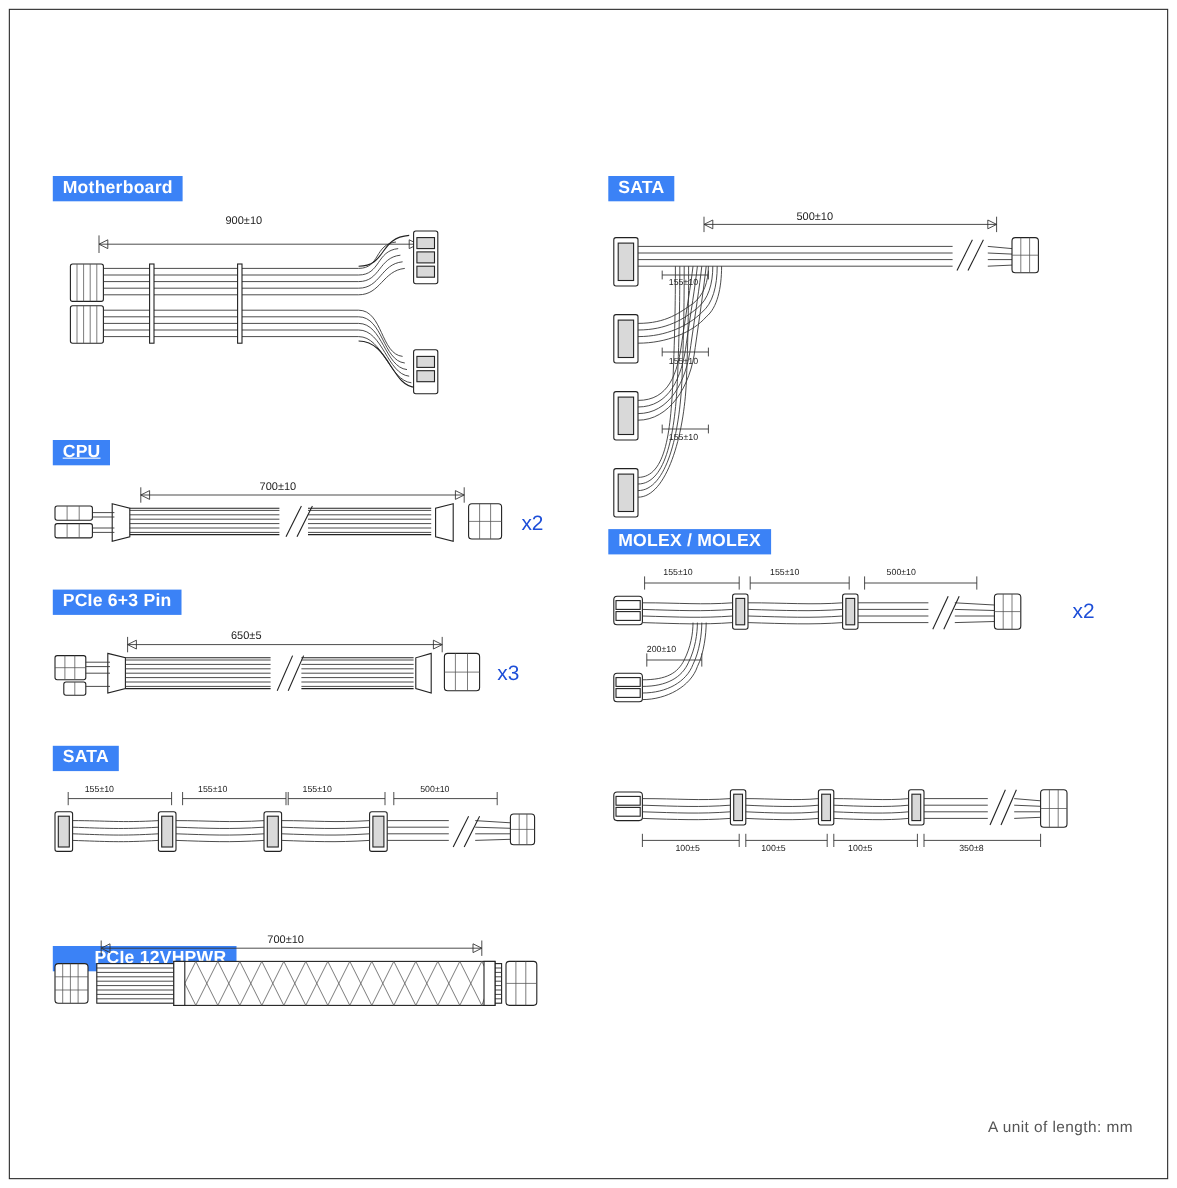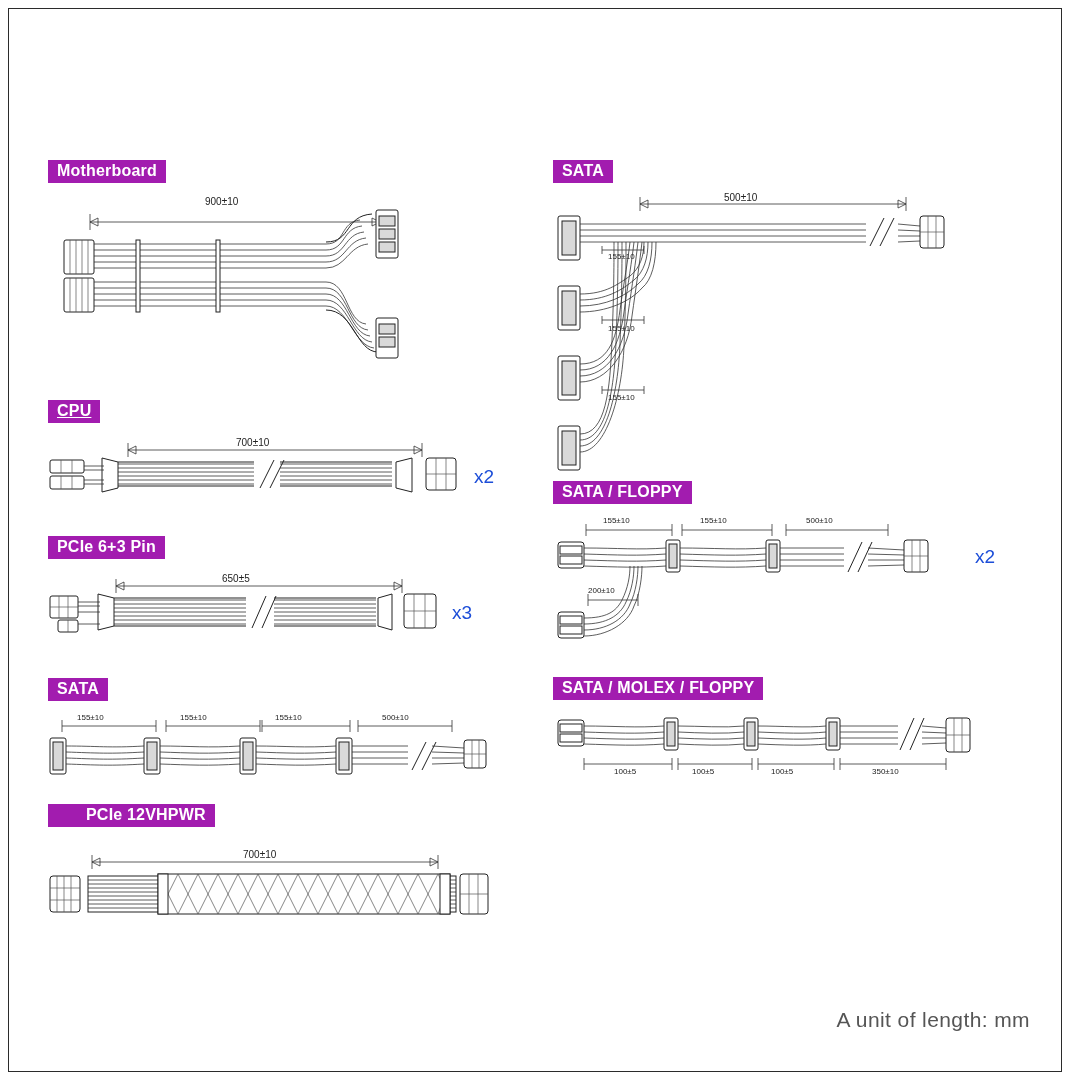--- a/index.html
+++ b/index.html
@@ -6,31 +6,31 @@
   body{
     width:1070px;height:1080px;background:#ffffff;
     font-family:"Liberation Sans", sans-serif;
     color:#1b1b1b;overflow:hidden;position:relative;
   }
   .sheet{position:absolute;inset:0;}
   .frame{position:absolute;left:8px;top:8px;width:1054px;height:1064px;border:1px solid #2b2b2b;box-sizing:border-box;}
 
   
   .seclabel{
-    position:absolute;background:#a21caf;color:#fff;
+    position:absolute;background:#3b82f6;color:#fff;
     font-size:16px;font-weight:bold;letter-spacing:.2px;
     padding:3px 9px 4px 9px;white-space:nowrap;line-height:1;
   }
 
   
   .abs{position:absolute;}
   .dimtext{position:absolute;font-size:10px;color:#222;white-space:nowrap;}
   .dimtext.sm{font-size:8px;}
   .qty{position:absolute;font-size:19px;color:#1d4ed8;font-weight:400;}
-  .unitnote{position:absolute;right:40px;bottom:48px;font-size:21px;color:#555;letter-spacing:.4px;}
+  .unitnote{position:absolute;right:40px;bottom:48px;font-size:14px;color:#555;letter-spacing:.4px;}
 
   svg{display:block;overflow:visible;}
   .ln{stroke:#222;stroke-width:1;fill:none;}
   .thin{stroke:#555;stroke-width:.7;fill:none;}
   .wire{stroke:#333;stroke-width:.8;fill:none;}
   .fillw{fill:#ffffff;stroke:#222;stroke-width:1;}
   .filld{fill:#d9d9d9;stroke:#222;stroke-width:1;}
   .dimline{stroke:#333;stroke-width:.8;fill:none;}
 </style>
 </head>
@@ -159,21 +159,21 @@
       <rect class="fillw" x="386" y="22" width="30" height="32" rx="3"></rect>
       <g class="thin">
           <path d="M386 38 L416 38"></path>
           <path d="M396 22 L396 54"></path>
           <path d="M406 22 L406 54"></path>
         </g>
     </svg>
   </div>
 
   <div class="seclabel" style="left:48px;top:536px;">PCIe 6+3 Pin</div>
-  <div class="dimtext" style="left:222px;top:573px;">650±5</div>
+  <div class="dimtext" style="left:210px;top:573px;">650±5</div>
   <div class="qty" style="left:452px;top:602px;">x3</div>
 
   <div class="abs" style="left:40px;top:572px;">
     <svg width="420" height="72" viewBox="0 0 420 72">
       <path class="dimline" d="M76 14 L362 14"></path>
       <path class="dimline" d="M76 7 L76 21"></path>
       <path class="dimline" d="M362 7 L362 21"></path>
       <path class="dimline" d="M76 14 L84 10 L84 18 Z" fill="#333"></path>
       <path class="dimline" d="M362 14 L354 10 L354 18 Z" fill="#333"></path>
 
@@ -291,21 +291,21 @@
 
       <rect class="fillw" x="424" y="28" width="22" height="28" rx="3"></rect>
       <g class="thin">
           <path d="M424 42 L446 42"></path>
           <path d="M432 28 L432 56"></path>
           <path d="M439 28 L439 56"></path>
         </g>
     </svg>
   </div>
 
-  <div class="seclabel" style="left:48px;top:804px;padding-left:38px;">PCIe 12VHPWR</div>
+  <div class="seclabel" style="left:48px;top:860px;padding-left:38px;">PCIe 12VHPWR</div>
   <div class="dimtext" style="left:243px;top:849px;">700±10</div>
 
   <div class="abs" style="left:40px;top:848px;">
     <svg width="470" height="84" viewBox="0 0 470 84">
       <path class="dimline" d="M52 14 L398 14"></path>
       <path class="dimline" d="M52 7 L52 21"></path>
       <path class="dimline" d="M398 7 L398 21"></path>
       <path class="dimline" d="M52 14 L60 10 L60 18 Z" fill="#333"></path>
       <path class="dimline" d="M398 14 L390 10 L390 18 Z" fill="#333"></path>
 
@@ -447,21 +447,21 @@
       </g>
       <rect class="fillw" x="372" y="26" width="24" height="32" rx="3"></rect>
       <g class="thin">
           <path d="M372 42 L396 42"></path>
           <path d="M380 26 L380 58"></path>
           <path d="M388 26 L388 58"></path>
         </g>
     </svg>
   </div>
 
-  <div class="seclabel" style="left:553px;top:481px;">SATA / FLOPPY</div>
+  <div class="seclabel" style="left:553px;top:481px;">MOLEX / MOLEX</div>
   <div class="dimtext sm" style="left:603px;top:516px;">155±10</div>
   <div class="dimtext sm" style="left:700px;top:516px;">155±10</div>
   <div class="dimtext sm" style="left:806px;top:516px;">500±10</div>
   <div class="dimtext sm" style="left:588px;top:586px;">200±10</div>
   <div class="qty" style="left:975px;top:546px;">x2</div>
 
   <div class="abs" style="left:548px;top:516px;">
     <svg width="420" height="140" viewBox="0 0 420 140">
       <g class="dimline">
         <path d="M38 14 L124 14"></path>
@@ -522,25 +522,24 @@
       <path class="ln" d="M310 56 L324 26"></path>
       <rect class="fillw" x="356" y="24" width="24" height="32" rx="3"></rect>
       <g class="thin">
           <path d="M356 40 L380 40"></path>
           <path d="M364 24 L364 56"></path>
           <path d="M372 24 L372 56"></path>
         </g>
     </svg>
   </div>
 
-  <div class="seclabel" style="left:553px;top:677px;">SATA / MOLEX / FLOPPY</div>
   <div class="dimtext sm" style="left:614px;top:767px;">100±5</div>
   <div class="dimtext sm" style="left:692px;top:767px;">100±5</div>
   <div class="dimtext sm" style="left:771px;top:767px;">100±5</div>
-  <div class="dimtext sm" style="left:872px;top:767px;">350±10</div>
+  <div class="dimtext sm" style="left:872px;top:767px;">350±8</div>
 
   <div class="abs" style="left:548px;top:706px;">
     <svg width="440" height="90" viewBox="0 0 440 90">
 
       <rect class="fillw" x="10" y="14" width="26" height="26" rx="3"></rect>
       <rect class="fillw" x="12" y="18" width="22" height="8"></rect>
       <rect class="fillw" x="12" y="28" width="22" height="8"></rect>
 
       <g>
         <rect class="fillw" x="116" y="12" width="14" height="32" rx="2"></rect>

